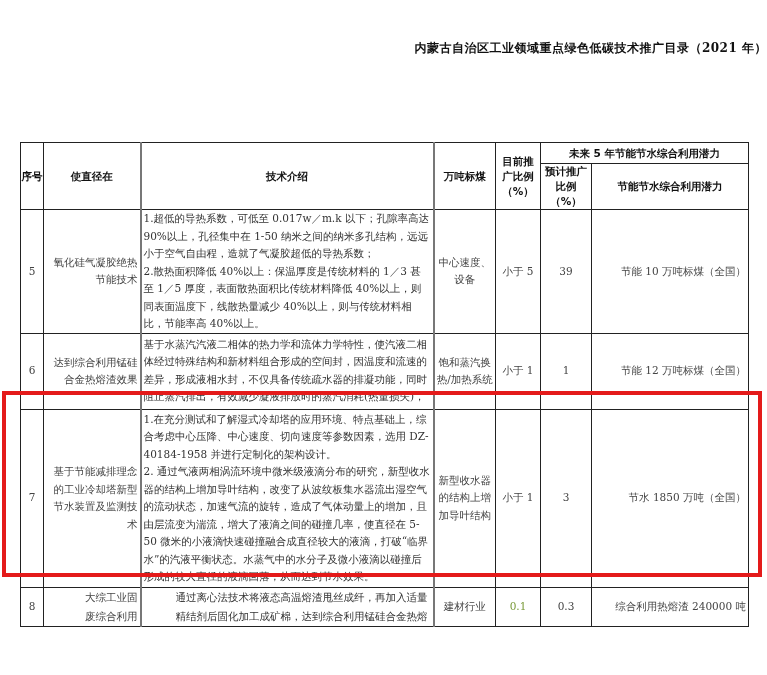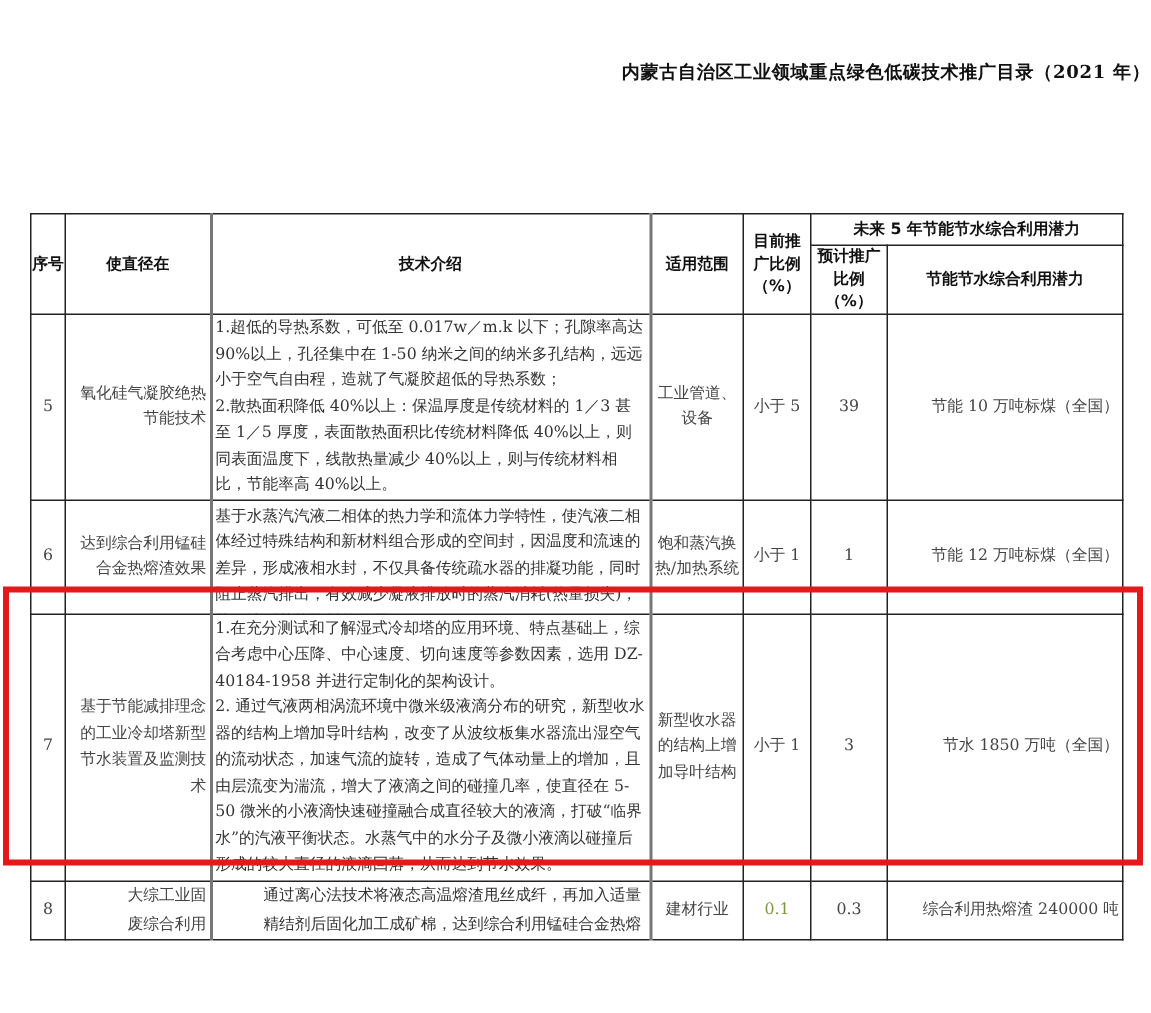--- a/index.html
+++ b/index.html
@@ -42,36 +42,36 @@
     <col style="width:62px">
     <col style="width:45px">
     <col style="width:51px">
     <col style="width:157px">
   </colgroup>
   <thead>
     <tr style="height:21px">
       <th rowspan="2" style="padding:0">序号</th>
       <th rowspan="2">使直径在</th>
       <th rowspan="2" class="c-intro">技术介绍</th>
-      <th rowspan="2">适用范围</th>
+      <th rowspan="2">万吨标煤</th>
       <th rowspan="2">目前推广比例（%）</th>
       <th colspan="2">未来 5 年节能节水综合利用潜力</th>
     </tr>
     <tr style="height:33px">
       <th style="padding:0">预计推广比例（%）</th>
       <th>节能节水综合利用潜力</th>
     </tr>
   </thead>
   <tbody>
     <tr class="row5">
       <td class="center">5</td>
       <td class="name">氧化硅气凝胶绝热节能技术</td>
       <td class="intro c-intro" style="white-space:pre-line">1.超低的导热系数，可低至 0.017w／m.k 以下；孔隙率高达 90%以上，孔径集中在 1-50 纳米之间的纳米多孔结构，远远小于空气自由程，造就了气凝胶超低的导热系数；
 2.散热面积降低 40%以上：保温厚度是传统材料的 1／3 甚至 1／5 厚度，表面散热面积比传统材料降低 40%以上，则同表面温度下，线散热量减少 40%以上，则与传统材料相比，节能率高 40%以上。</td>
-      <td class="center">工业管道、设备</td>
+      <td class="center">中心速度、设备</td>
       <td class="center">小于 5</td>
       <td class="center">39</td>
       <td class="pot">节能 10 万吨标煤（全国）</td>
     </tr>
     <tr class="row6">
       <td class="center">6</td>
       <td class="name">达到综合利用锰硅合金热熔渣效果</td>
       <td class="intro c-intro" style="vertical-align:top;padding-top:2px">
         <div class="clip6">基于水蒸汽汽液二相体的热力学和流体力学特性，使汽液二相体经过特殊结构和新材料组合形成的空间封，因温度和流速的差异，形成液相水封，不仅具备传统疏水器的排凝功能，同时阻止蒸汽排出，有效减少凝液排放时的蒸汽消耗(热量损失)，从而达到节能降耗的效果。</div>
       </td>

